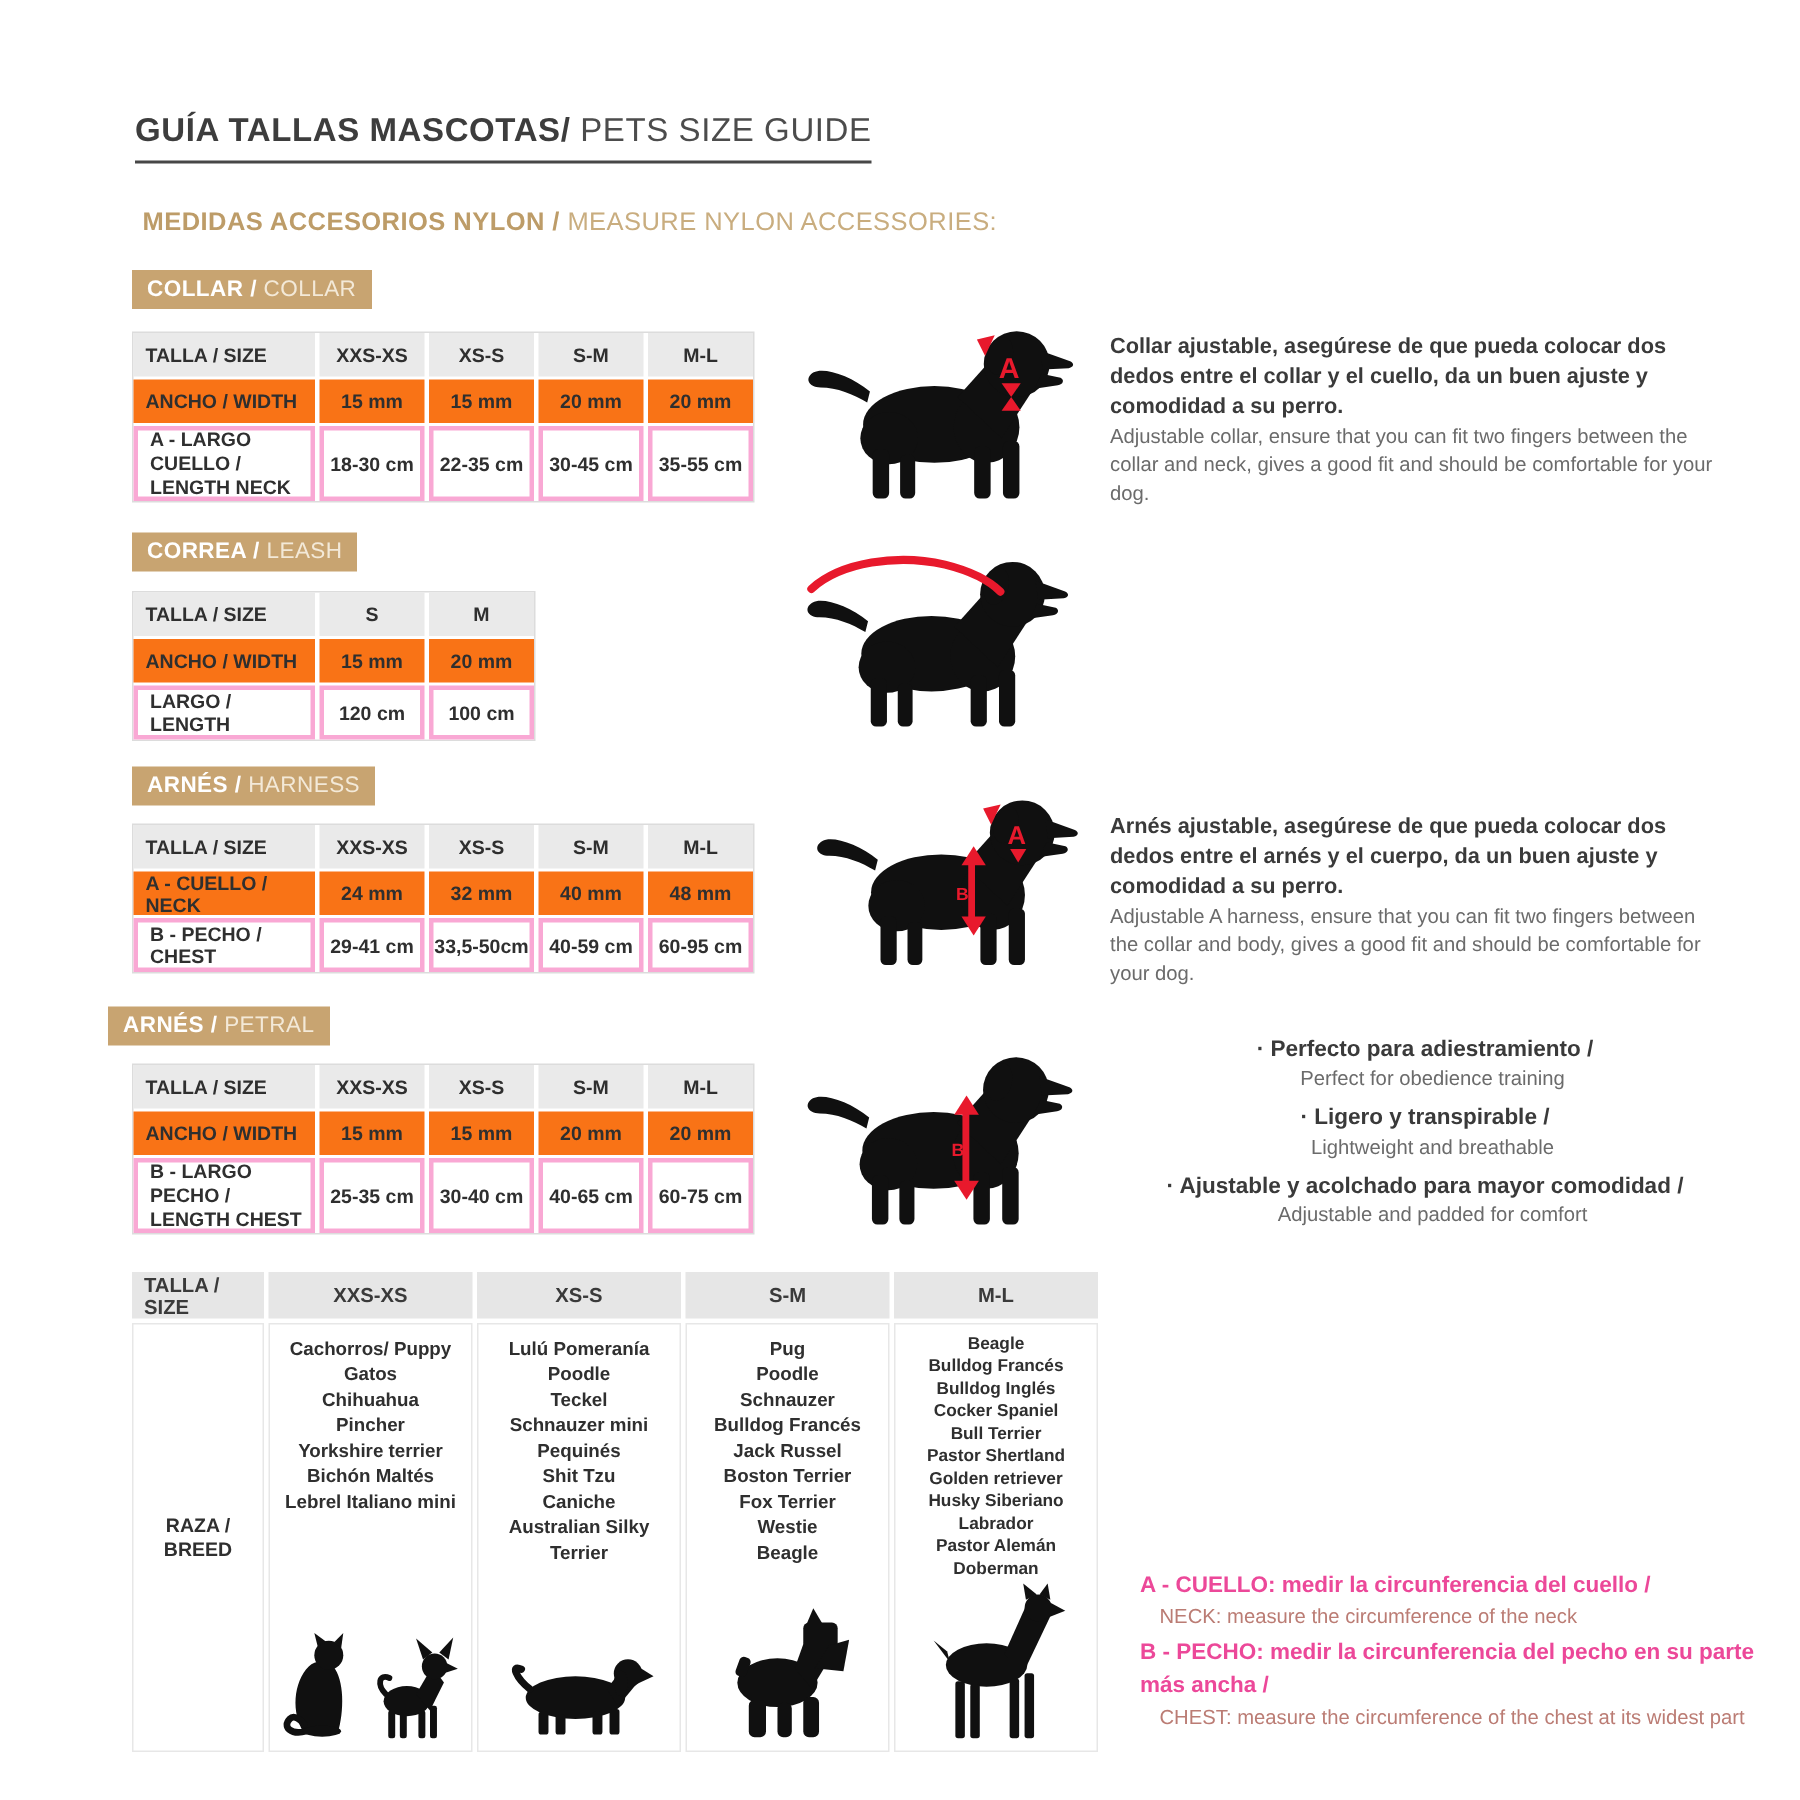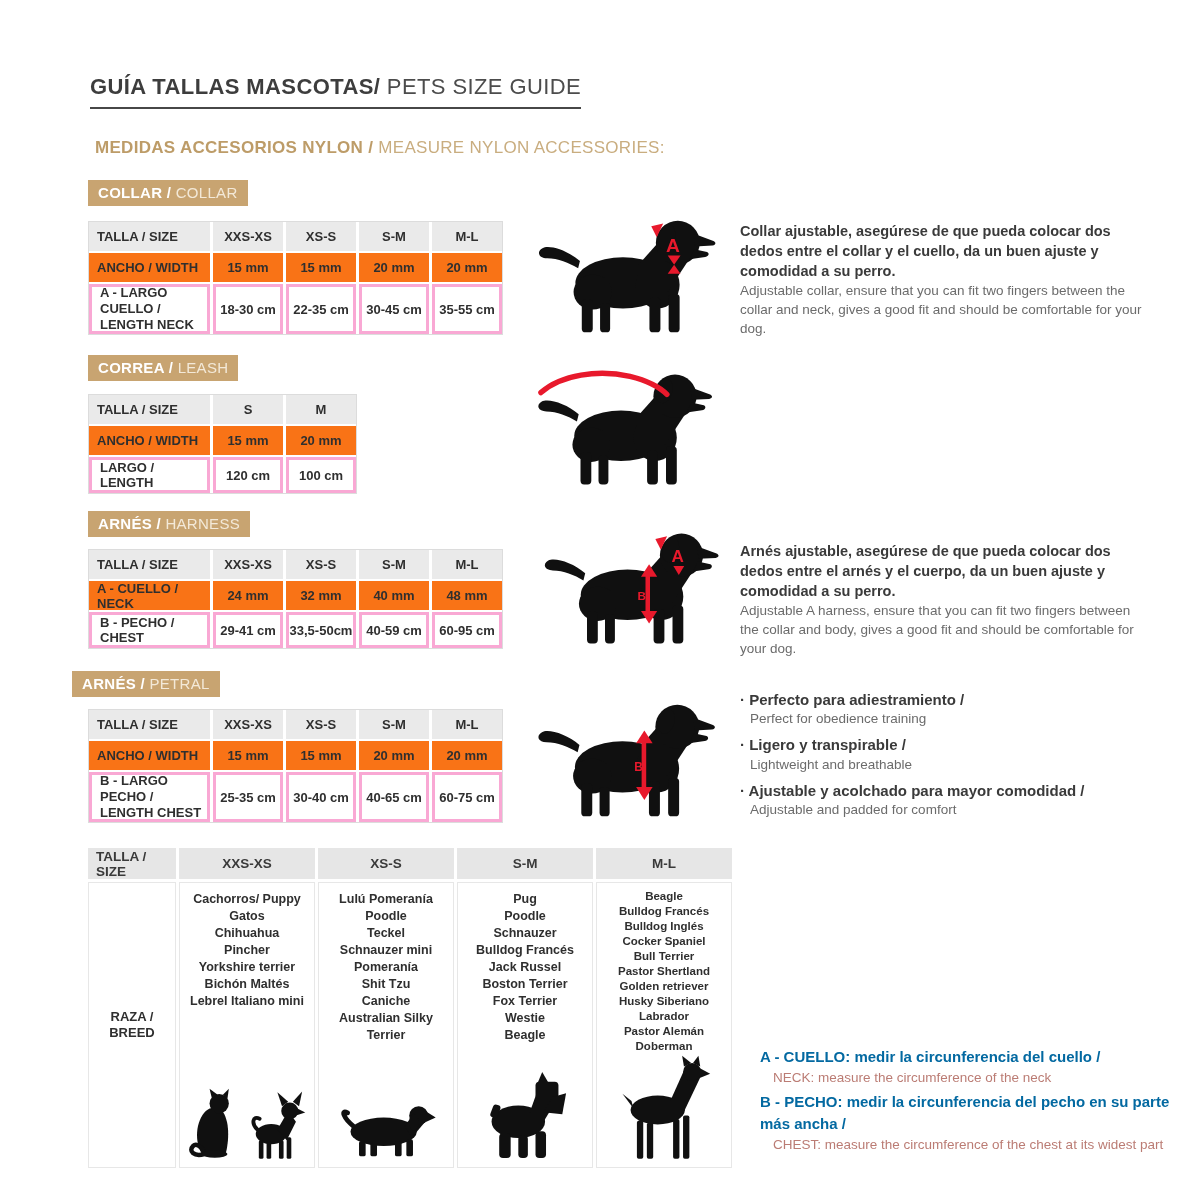--- a/index.html
+++ b/index.html
@@ -38,41 +38,41 @@
   .h46 .cell{height:44px;}
   .pre{white-space:pre-line;line-height:1.25;}
 
   
   .desc{width:402px;}
   .desc .es{font-weight:700;font-size:14.5px;color:#3a3a3a;line-height:1.38;}
   .desc .en{font-weight:400;font-size:13.5px;color:#6b6b6b;line-height:1.4;margin-top:1px;}
 
   
   .bullets{width:420px;}
-  .bullet{margin-bottom:7px;}
+  .bullet{margin-bottom:7px;text-align:center;}
   .bullet .es{font-weight:700;font-size:15px;color:#3a3a3a;line-height:1.35;}
   .bullet .es::before{content:"· ";}
   .bullet .en{font-weight:400;font-size:13.5px;color:#6b6b6b;line-height:1.35;margin-left:10px;}
 
   
   .breed-table{left:88px;top:848px;width:644px;}
   .brow{display:grid;grid-template-columns:88px 136px 136px 136px 136px;column-gap:3px;}
   .brow.head{margin-bottom:3px;}
   .bhead{background:#e6e6e6;height:31px;display:flex;align-items:center;justify-content:center;
          font-size:13.5px;font-weight:700;color:#3a3a3a;}
   .bhead.lab{justify-content:flex-start;padding-left:8px;}
   .bcell{background:#fff;border:1px solid #e7e7e7;height:284px;display:flex;flex-direction:column;align-items:center;}
   .bcell .list{padding-top:8px;font-size:12.5px;font-weight:700;line-height:17px;text-align:center;color:#2f2f2f;}
   .bcell.small .list{font-size:11.5px;line-height:15px;padding-top:6px;}
   .bcell .figs{margin-top:auto;display:flex;align-items:flex-end;justify-content:center;gap:8px;padding-bottom:4px;}
   .bcell.rowlab{justify-content:center;font-size:13px;font-weight:700;text-align:center;}
 
   
   .notes{left:760px;top:1046px;width:430px;}
-  .note .es{font-weight:700;font-size:15px;color:#0369a1;line-height:1.45;}
+  .note .es{font-weight:700;font-size:15px;color:#ec4899;line-height:1.45;}
   .note .en{font-weight:400;font-size:13.5px;color:#bb7c74;line-height:1.5;margin-left:13px;margin-bottom:3px;}
 
   svg{display:block;}
   .hiddefs{position:absolute;width:0;height:0;overflow:hidden;}
 </style>
 </head>
 <body>
 
 <div id="canvas">
 
@@ -325,21 +325,21 @@
           </svg>
         </div>
       </div>
 
       <div class="bcell">
         <div class="list">
             <div>Lulú Pomeranía</div>
             <div>Poodle</div>
             <div>Teckel</div>
             <div>Schnauzer mini</div>
-            <div>Pomeranía</div>
+            <div>Pequinés</div>
             <div>Shit Tzu</div>
             <div>Caniche</div>
             <div>Australian Silky Terrier</div>
           </div>
         <div class="figs">
           <svg width="100" height="71" viewBox="0 0 105 75">
             <g fill="#101010">
               <ellipse cx="50" cy="42" rx="35" ry="15"></ellipse>
               <polygon points="72,36 86,18 95,30 80,48"></polygon>
               <circle cx="87" cy="25" r="10"></circle>

